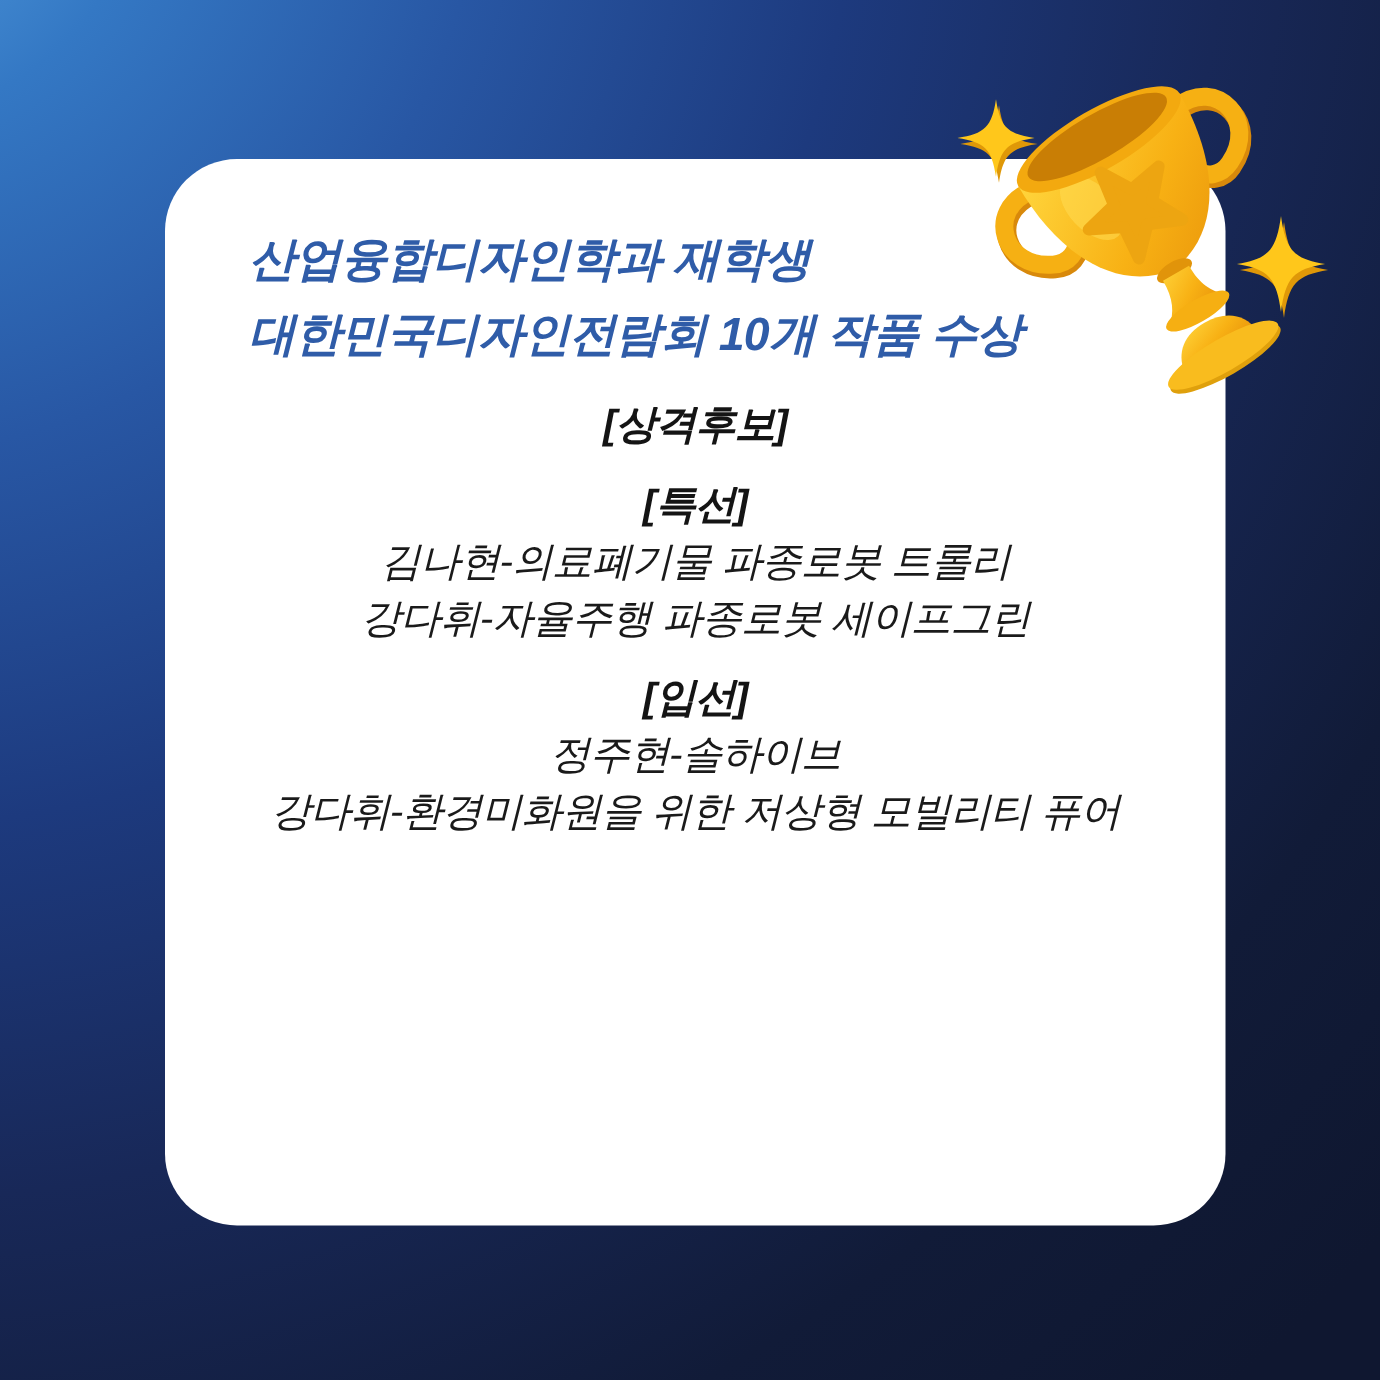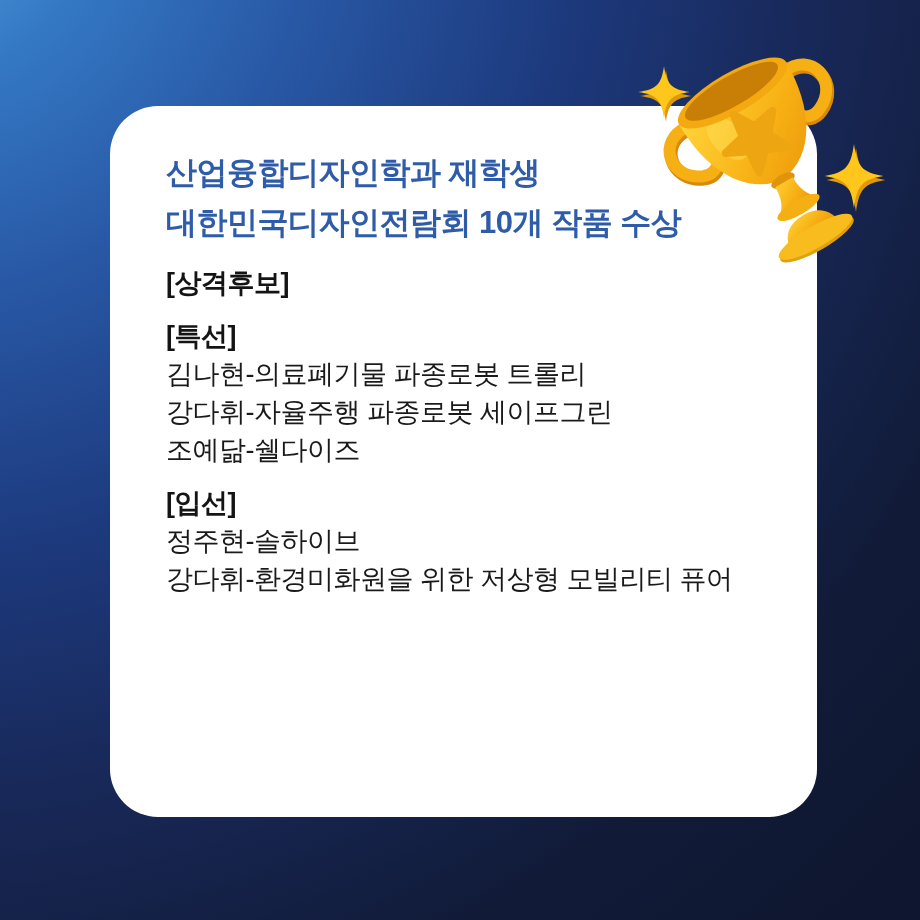--- a/index.html
+++ b/index.html
@@ -9,28 +9,28 @@
   }
   .stage{
     position:relative;width:920px;height:920px;overflow:hidden;
     background:radial-gradient(150% 150% at -10% -12%,
       #57a3e2 0%, #3478c4 14%, #2857a4 30%, #1d3a7e 48%,
       #182858 66%, #111b38 85%, #0f1730 100%);
   }
   .card{
     position:absolute;left:110px;top:106px;width:707px;height:711px;
     background:#ffffff;border-radius:48px;
-    box-sizing:border-box;padding:42px 56px 0 56px;
+    box-sizing:border-box;padding:42px 56px 0 56px;font-style:italic;
   }
   .title{
     margin:0;padding:0;
     font-size:31px;line-height:50px;font-weight:800;
     color:#2f5ca8;letter-spacing:-0.5px;
   }
-  .sections{margin-top:16px;}
+  .sections{margin-top:16px;text-align:center;}
   .sec-header{
     margin-top:15px;
     font-size:27px;line-height:38px;font-weight:700;color:#141414;
     letter-spacing:-0.5px;
   }
   .item{
     font-size:27px;line-height:38px;font-weight:500;color:#1a1a1a;
     letter-spacing:-0.5px;
   }
   .trophy-wrap{
@@ -43,21 +43,20 @@
 
 <div class="stage">
 
   <div class="card">
     <h1 class="title" style="color: rgb(47, 92, 168);"><span>산업융합디자인학과 재학생</span><br><span>대한민국디자인전람회 10개 작품 수상</span></h1>
     <div class="sections">
         <div class="sec-header">[상격후보]</div>
         <div class="sec-header">[특선]</div>
         <div class="item">김나현-의료폐기물 파종로봇 트롤리</div>
         <div class="item">강다휘-자율주행 파종로봇 세이프그린</div>
-        <div class="item">조예닮-쉘다이즈</div>
         <div class="sec-header">[입선]</div>
         <div class="item">정주현-솔하이브</div>
         <div class="item">강다휘-환경미화원을 위한 저상형 모빌리티 퓨어</div>
       </div>
   </div>
 
   <div class="trophy-wrap">
     <svg width="290" height="250" viewBox="0 0 290 250" xmlns="http://www.w3.org/2000/svg">
       <defs>
         <linearGradient id="gBowl" x1="0" y1="0" x2="1" y2="1">

